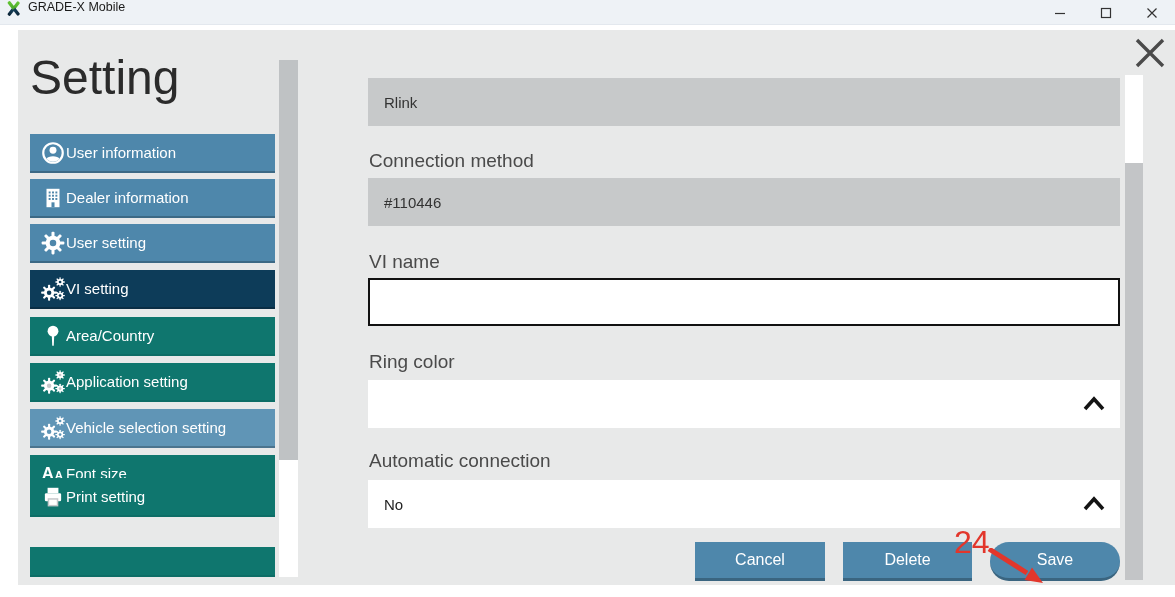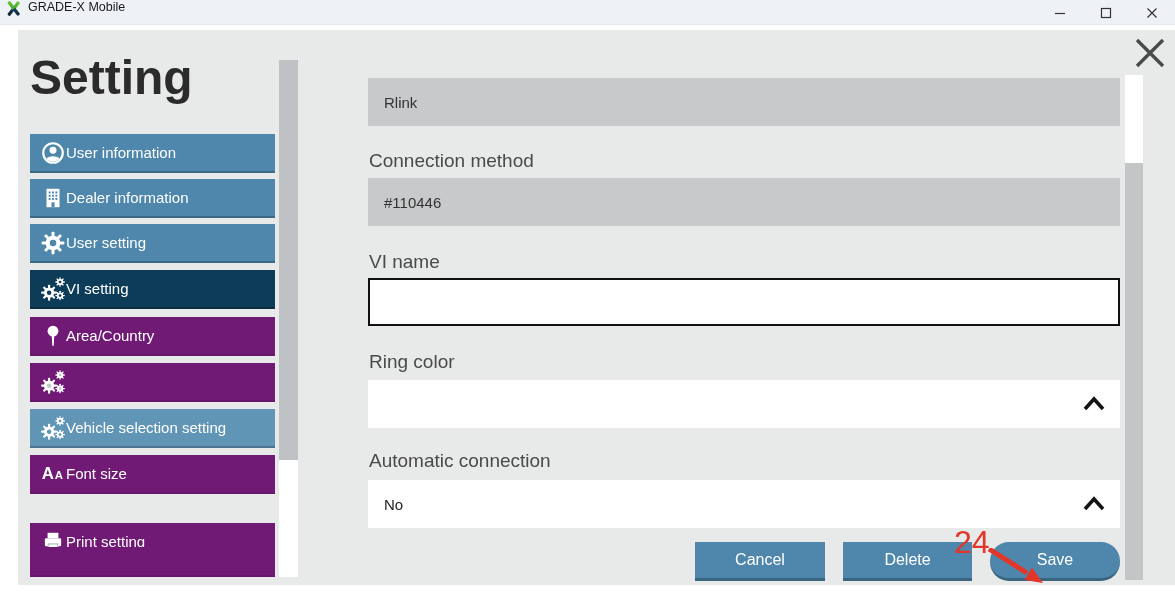--- a/index.html
+++ b/index.html
@@ -23,32 +23,32 @@
   }
   .win-btn svg { display:block; }
   
   .dialog {
     position:absolute; left:18px; top:30px; width:1157px; height:555px;
     background:#e8e9e9;
   }
   .close-x { position:absolute; left:1115px; top:6px; width:34px; height:34px; }
   
   .sidebar-title {
-    position:absolute; left:12px; top:20px; font-size:48px; font-weight:700;
+    position:absolute; left:12px; top:20px; font-size:48px; font-weight:400;
     color:#2b2b2b; letter-spacing:0px;
   }
   .side-item {
     position:absolute; left:12px; width:245px; height:39px;
     display:flex; align-items:center; color:#fff; font-size:15px;
     --hole:#4e87ab;
     background:#4e87ab; border-bottom:2px solid rgba(0,0,0,0.22);
   }
   .side-item.sel { background:#0d3c59; --hole:#0d3c59; }
   .side-item.alt { background:#6095b6; --hole:#6095b6; }
-  .side-item.dis { background:#701a75; --hole:#c5c8ca; border-bottom:2px solid rgba(0,0,0,0.07); }
+  .side-item.dis { background:#0f766e; --hole:#c5c8ca; border-bottom:2px solid rgba(0,0,0,0.07); }
   .side-item.clipped { height:30px; overflow:hidden; align-items:flex-start; }
   .side-item.clipped .s-icon, .side-item.clipped .s-label { margin-top:25px; }
   .s-icon { width:26px; height:26px; margin-left:10px; flex:0 0 auto; }
   .s-icon svg { width:26px; height:26px; display:block; }
   .s-label { flex:1; text-align:left; padding-right:18px; }
   .side-item.clipped .s-label { line-height:22px; }
   
   .side-scroll {
     position:absolute; left:261px; top:30px; width:19px; height:517px; background:#ffffff;
   }
@@ -238,38 +238,39 @@
         </svg>
       </span>
     <span class="s-label">Area/Country</span>
   </div>
   <div class="side-item dis" style="top:333px">
     <span class="s-icon">
         <svg viewBox="0 0 24 24">
           <use href="#icon-gears"></use>
         </svg>
       </span>
+    <span class="s-label">Application setting</span>
   </div>
   <div class="side-item alt" style="top:379px">
     <span class="s-icon">
         <svg viewBox="0 0 24 24">
           <use href="#icon-gears"></use>
         </svg>
       </span>
     <span class="s-label">Vehicle selection setting</span>
   </div>
   <div class="side-item dis" style="top:425px">
     <span class="s-icon">
         <svg viewBox="0 0 24 24">
           <use href="#icon-fontsize"></use>
         </svg>
       </span>
     <span class="s-label">Font size</span>
   </div>
-  <div class="side-item dis" style="top:493px">
+  <div class="side-item dis" style="top:448px">
     <span class="s-icon">
         <svg viewBox="0 0 24 24">
           <use href="#icon-printer"></use>
         </svg>
       </span>
     <span class="s-label">Print setting</span>
   </div>
   <div class="side-item dis clipped" style="top:517px">
     <span class="s-icon">
         <svg viewBox="0 0 24 24">

